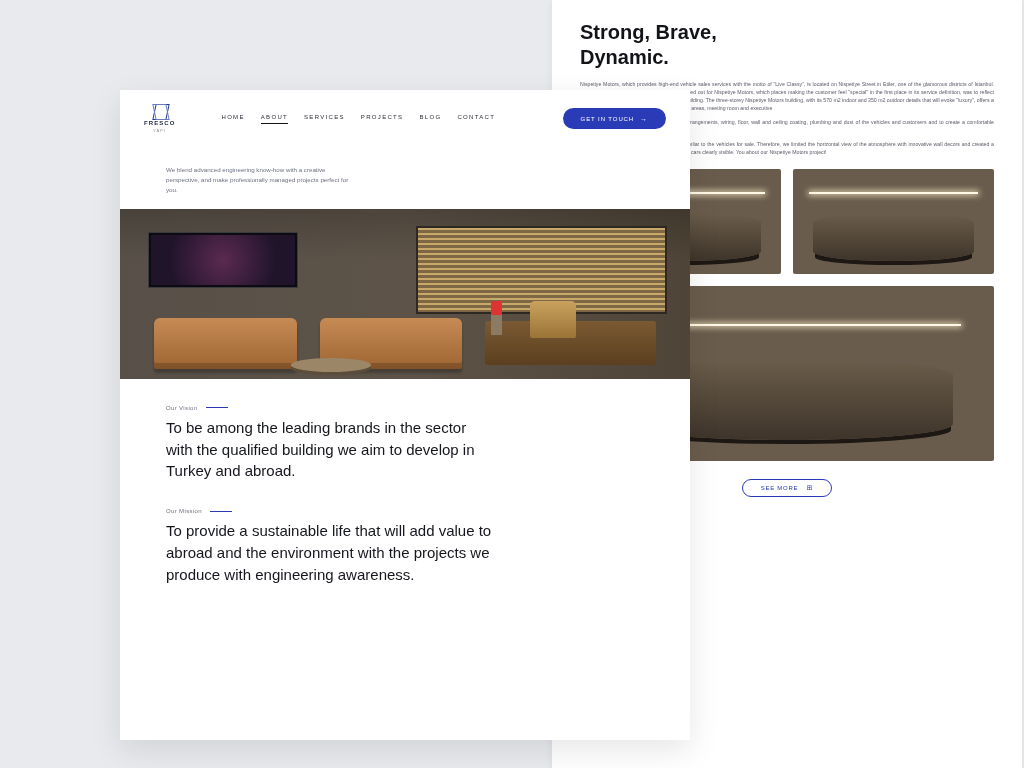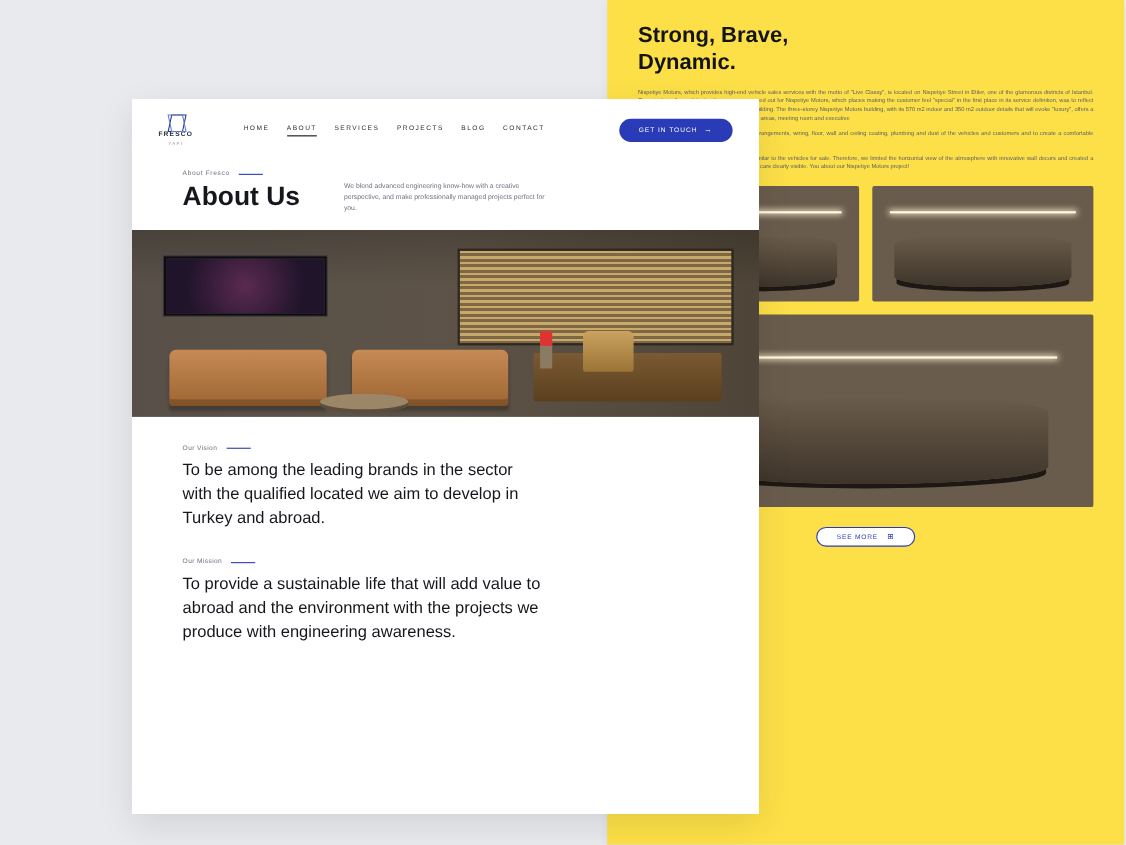--- a/index.html
+++ b/index.html
@@ -8,21 +8,21 @@
     background:#e9eaed;
     width:1024px; height:768px; overflow:hidden;
     position:relative;
   }
 
   
   .page-right {
     position:absolute;
     left:552px; top:0;
     width:470px; height:768px;
-    background:#fde047;
+    background:#ffffff;
     padding:20px 28px 0 28px;
     box-shadow:0 2px 8px rgba(0,0,0,.06);
   }
   .r-title {
     font-size:20px; font-weight:600; color:#121418;
     line-height:1.25; margin-bottom:10px;
   }
   .r-para {
     font-size:5.2px; line-height:1.55; color:#5a5d66;
     margin-bottom:6px;
@@ -218,27 +218,20 @@
       <a>BLOG</a>
       <a>CONTACT</a>
     </nav>
     <button class="cta">
       <span>GET IN TOUCH</span>
       <span class="arw">→</span>
     </button>
   </header>
 
   <div class="l-hero-head">
-    <div>
-      <div class="l-eyebrow">
-        <span>About Fresco</span>
-        <span class="dash"></span>
-      </div>
-      <h1 class="l-title">About Us</h1>
-    </div>
     <p class="l-blurb">We blend advanced engineering know-how with a creative perspective, and make professionally managed projects perfect for you.</p>
   </div>
 
   <div class="l-hero-img">
     <div class="office">
       <div class="blinds"></div>
       <div class="tv"></div>
       <div class="desk"></div>
       <div class="chair"></div>
       <div class="flag"></div>
@@ -247,21 +240,21 @@
       <div class="table"></div>
     </div>
   </div>
 
   <div class="l-body">
     <div class="vm-block">
       <div class="vm-label">
         <span>Our Vision</span>
         <span class="dash"></span>
       </div>
-      <p class="vm-text">To be among the leading brands in the sector with the qualified located we aim to develop in Turkey and abroad.</p>
+      <p class="vm-text">To be among the leading brands in the sector with the qualified building we aim to develop in Turkey and abroad.</p>
     </div>
     <div class="vm-block">
       <div class="vm-label">
         <span>Our Mission</span>
         <span class="dash"></span>
       </div>
       <p class="vm-text">To provide a sustainable life that will add value to abroad and the environment with the projects we produce with engineering awareness.</p>
     </div>
   </div>
 

